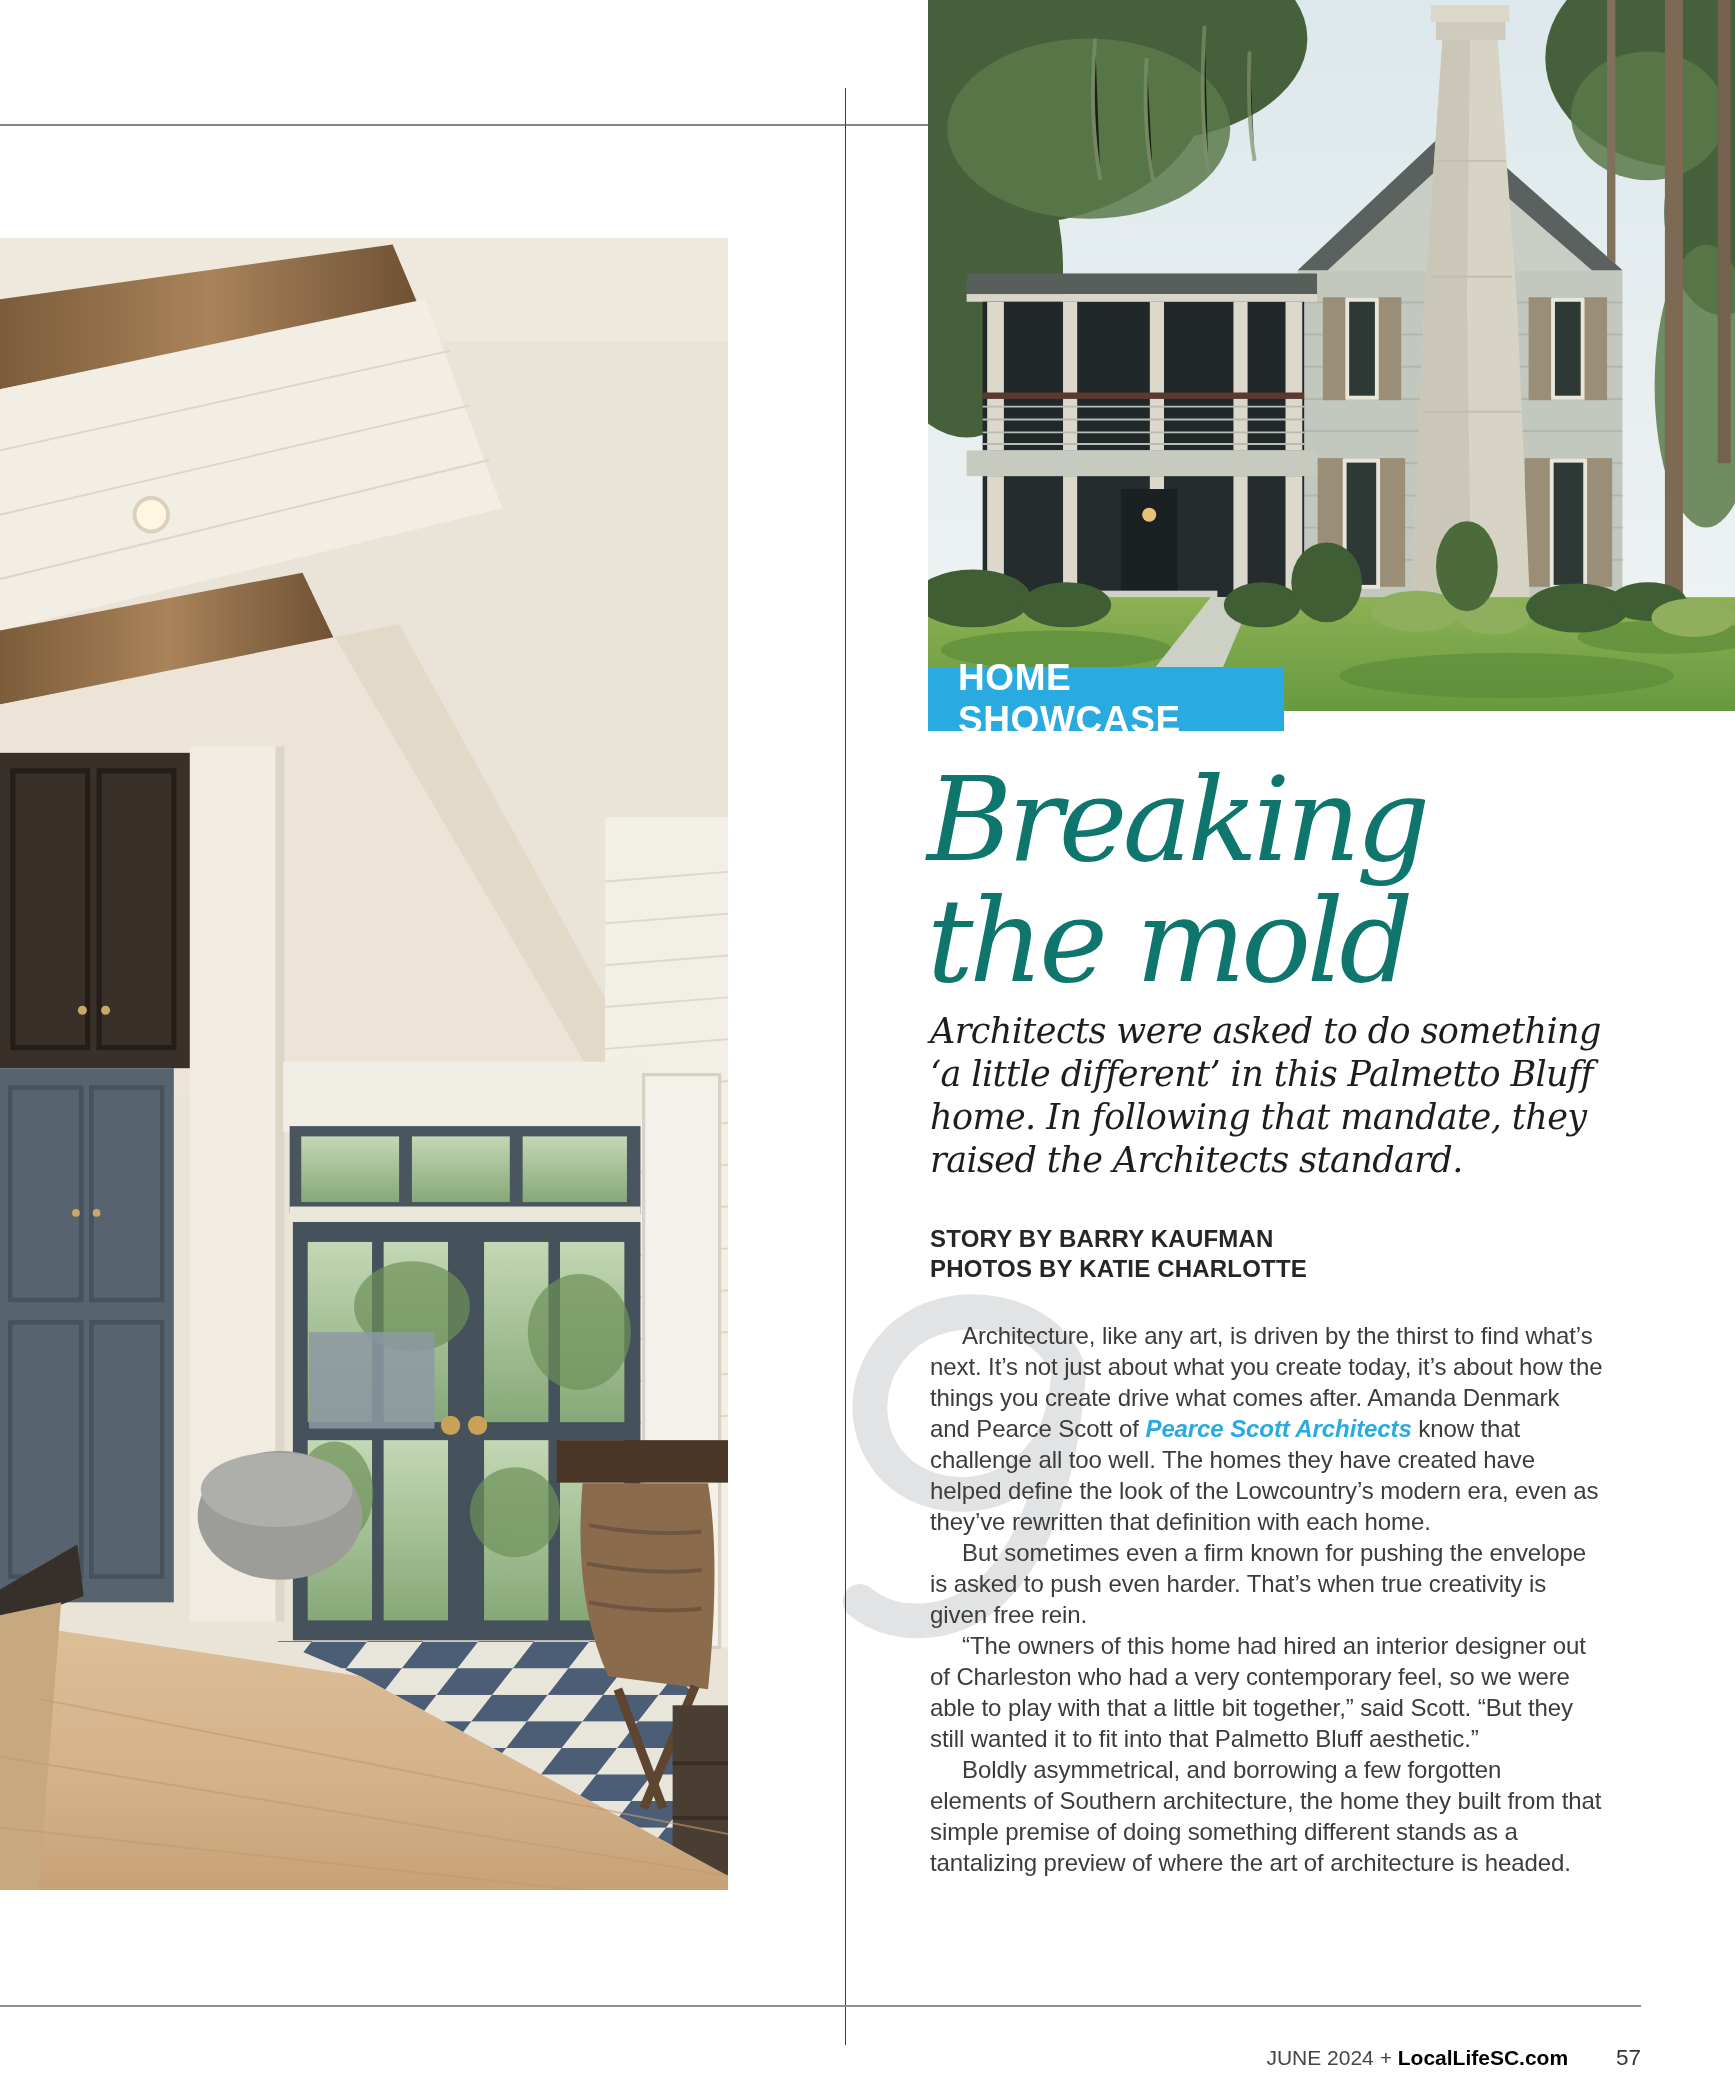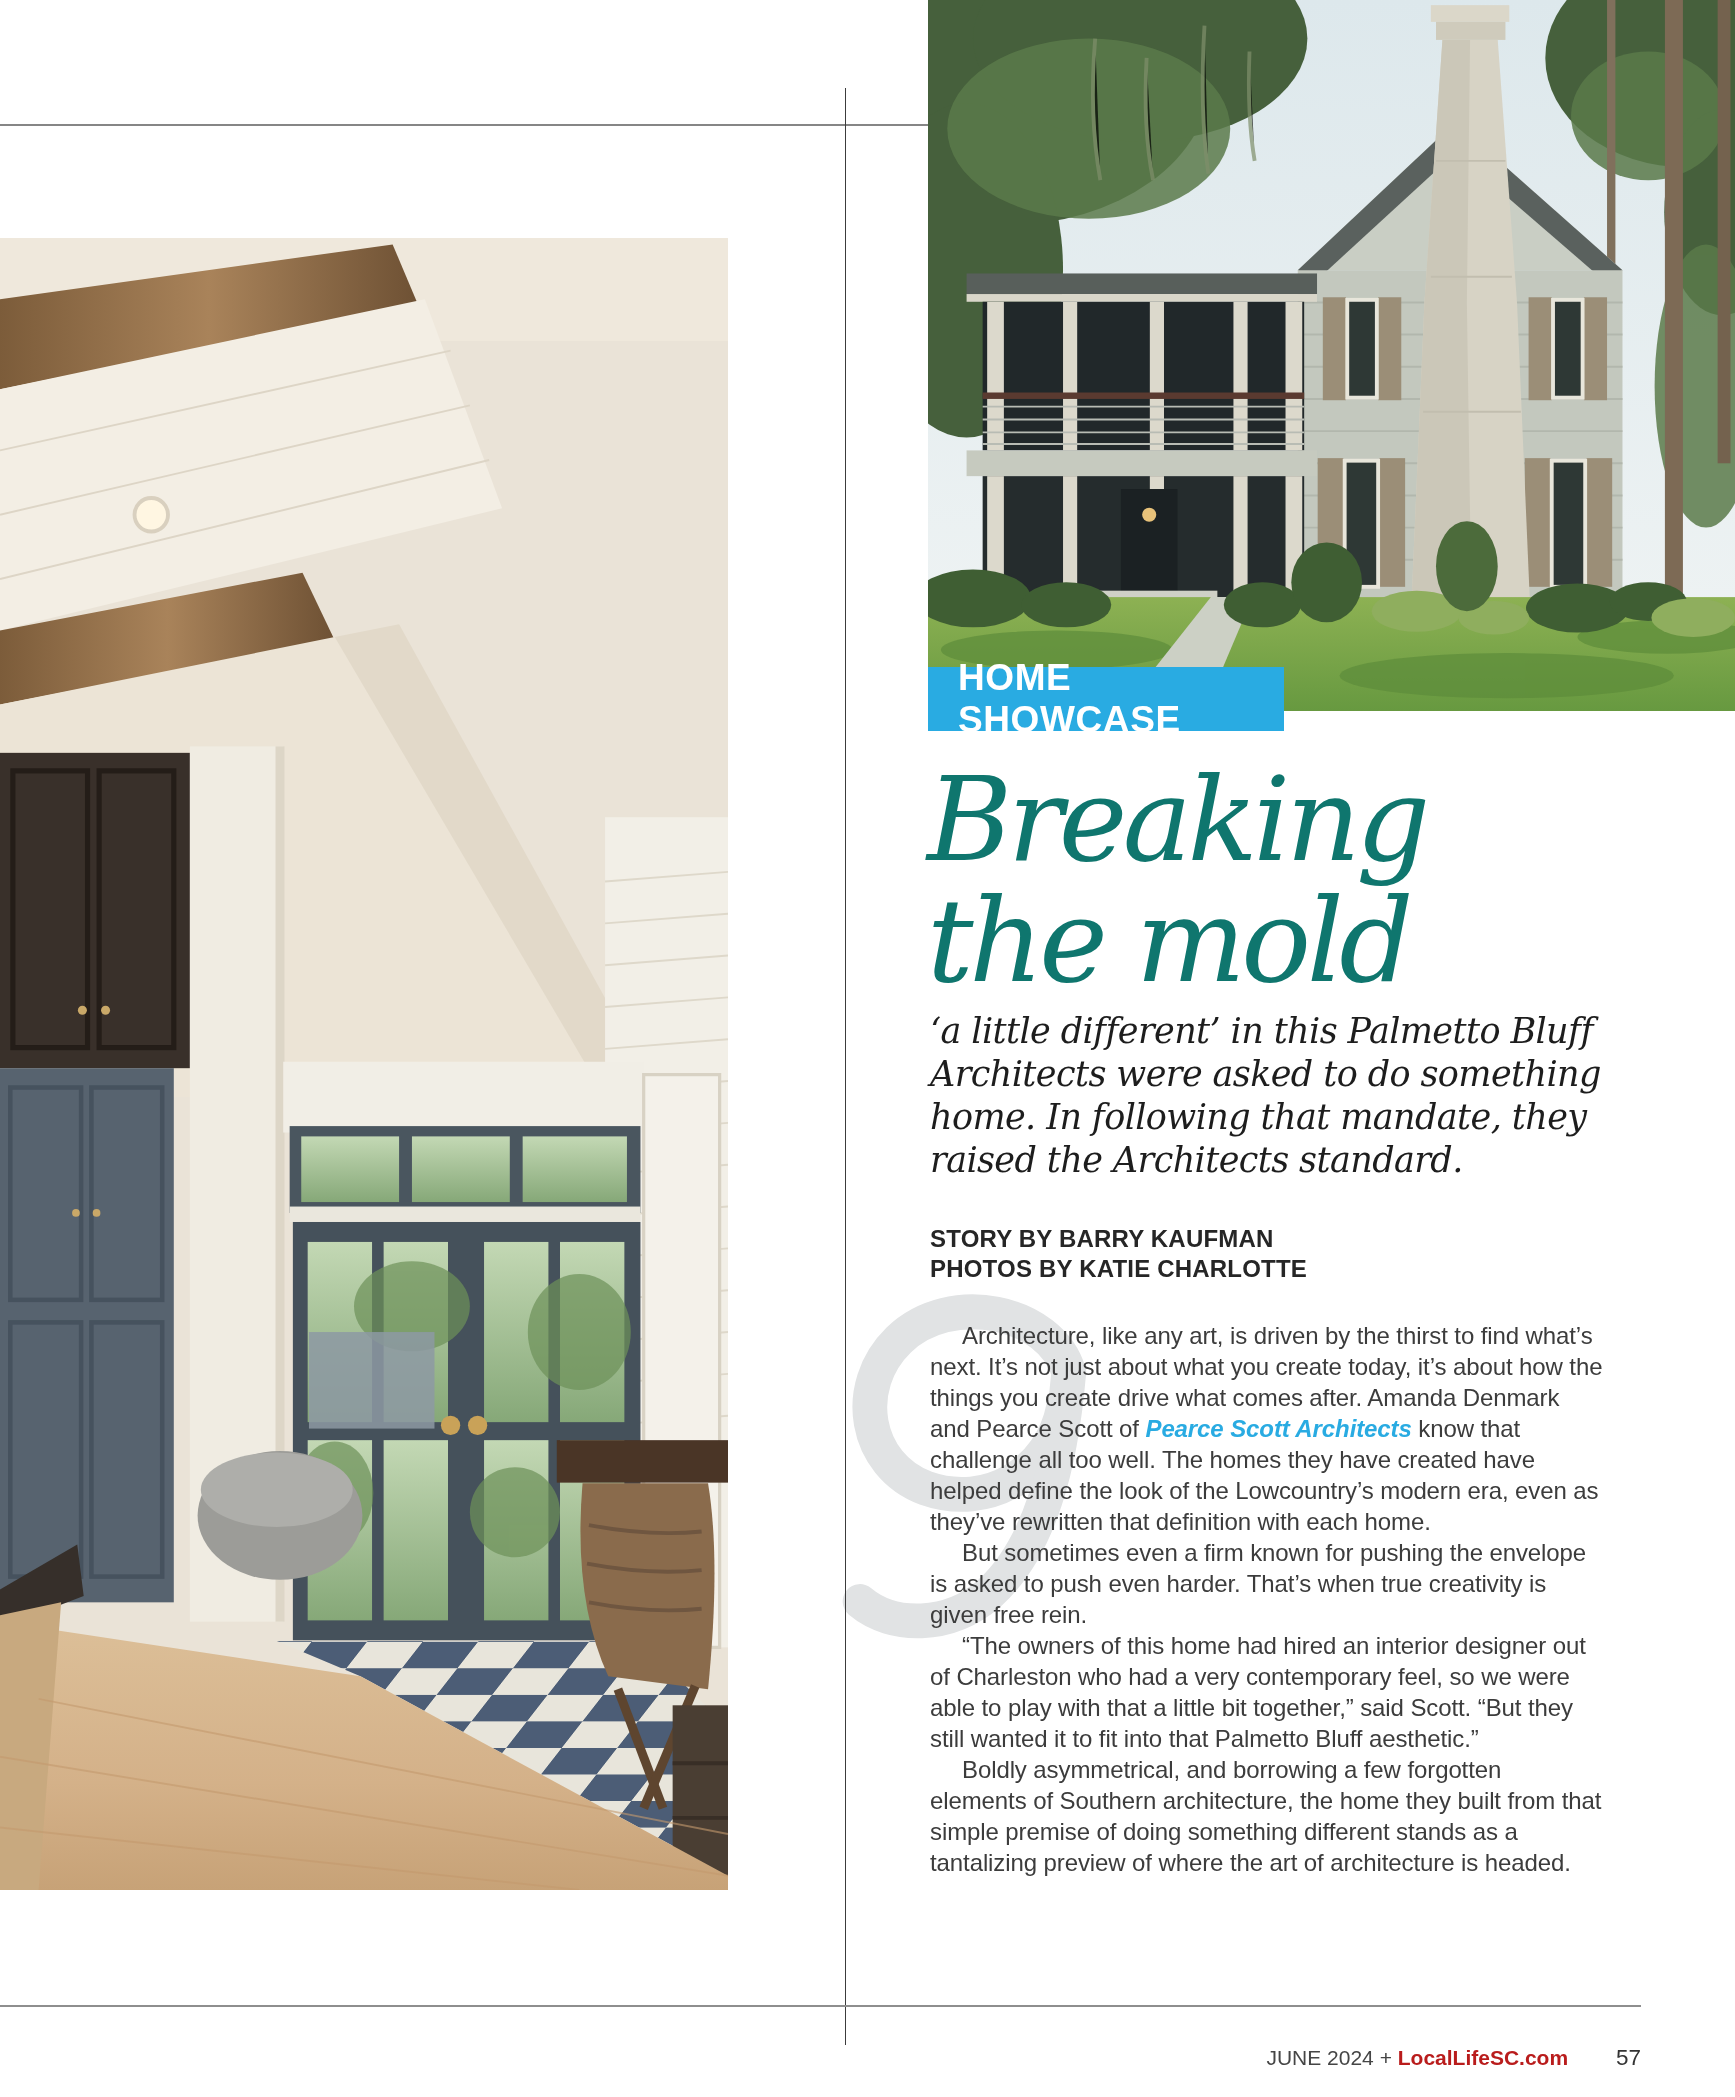--- a/index.html
+++ b/index.html
@@ -39,21 +39,21 @@
             font-size:24px;line-height:31px;letter-spacing:-0.1px;}
   .bodycopy p{margin:0;text-indent:32px;}
   .bodycopy .link{color:#29abe2;font-weight:700;font-style:italic;text-decoration:none;}
 
   
   .dropcap{left:833px;top:1264px;z-index:2;}
 
   
   .footer{left:0;top:2045px;width:1641px;z-index:3;text-align:right;
           font-size:21px;color:#454545;white-space:nowrap;}
-  .footer .site{font-weight:700;color:#b91c1c;}
+  .footer .site{font-weight:700;color:#000000;}
   .footer .pageno{display:inline-block;margin-left:42px;color:#333333;font-size:22.5px;}
 </style>
 </head>
 <body>
 
 <div class="abs rule-top"></div>
 <div class="abs rule-vert"></div>
 <div class="abs rule-bottom"></div>
 
 <svg class="abs photo interior-photo" viewBox="0 0 1131 2567" preserveAspectRatio="none">
@@ -318,22 +318,22 @@
 <div class="abs badge">
   <span>HOME SHOWCASE</span>
 </div>
 
 <div class="abs title">
   <div>Breaking</div>
   <div>the mold</div>
 </div>
 
 <div class="abs deck">
+  <div>Architects were asked to do something</div>
   <div>‘a little different’ in this Palmetto Bluff</div>
-  <div>Architects were asked to do something</div>
   <div>home. In following that mandate, they</div>
   <div>raised the Architects standard.</div>
 </div>
 
 <div class="abs byline">
   <div>STORY BY BARRY KAUFMAN</div>
   <div>PHOTOS BY KATIE CHARLOTTE</div>
 </div>
 
 <svg class="abs dropcap" width="277" height="380" viewBox="0 0 430 590">

